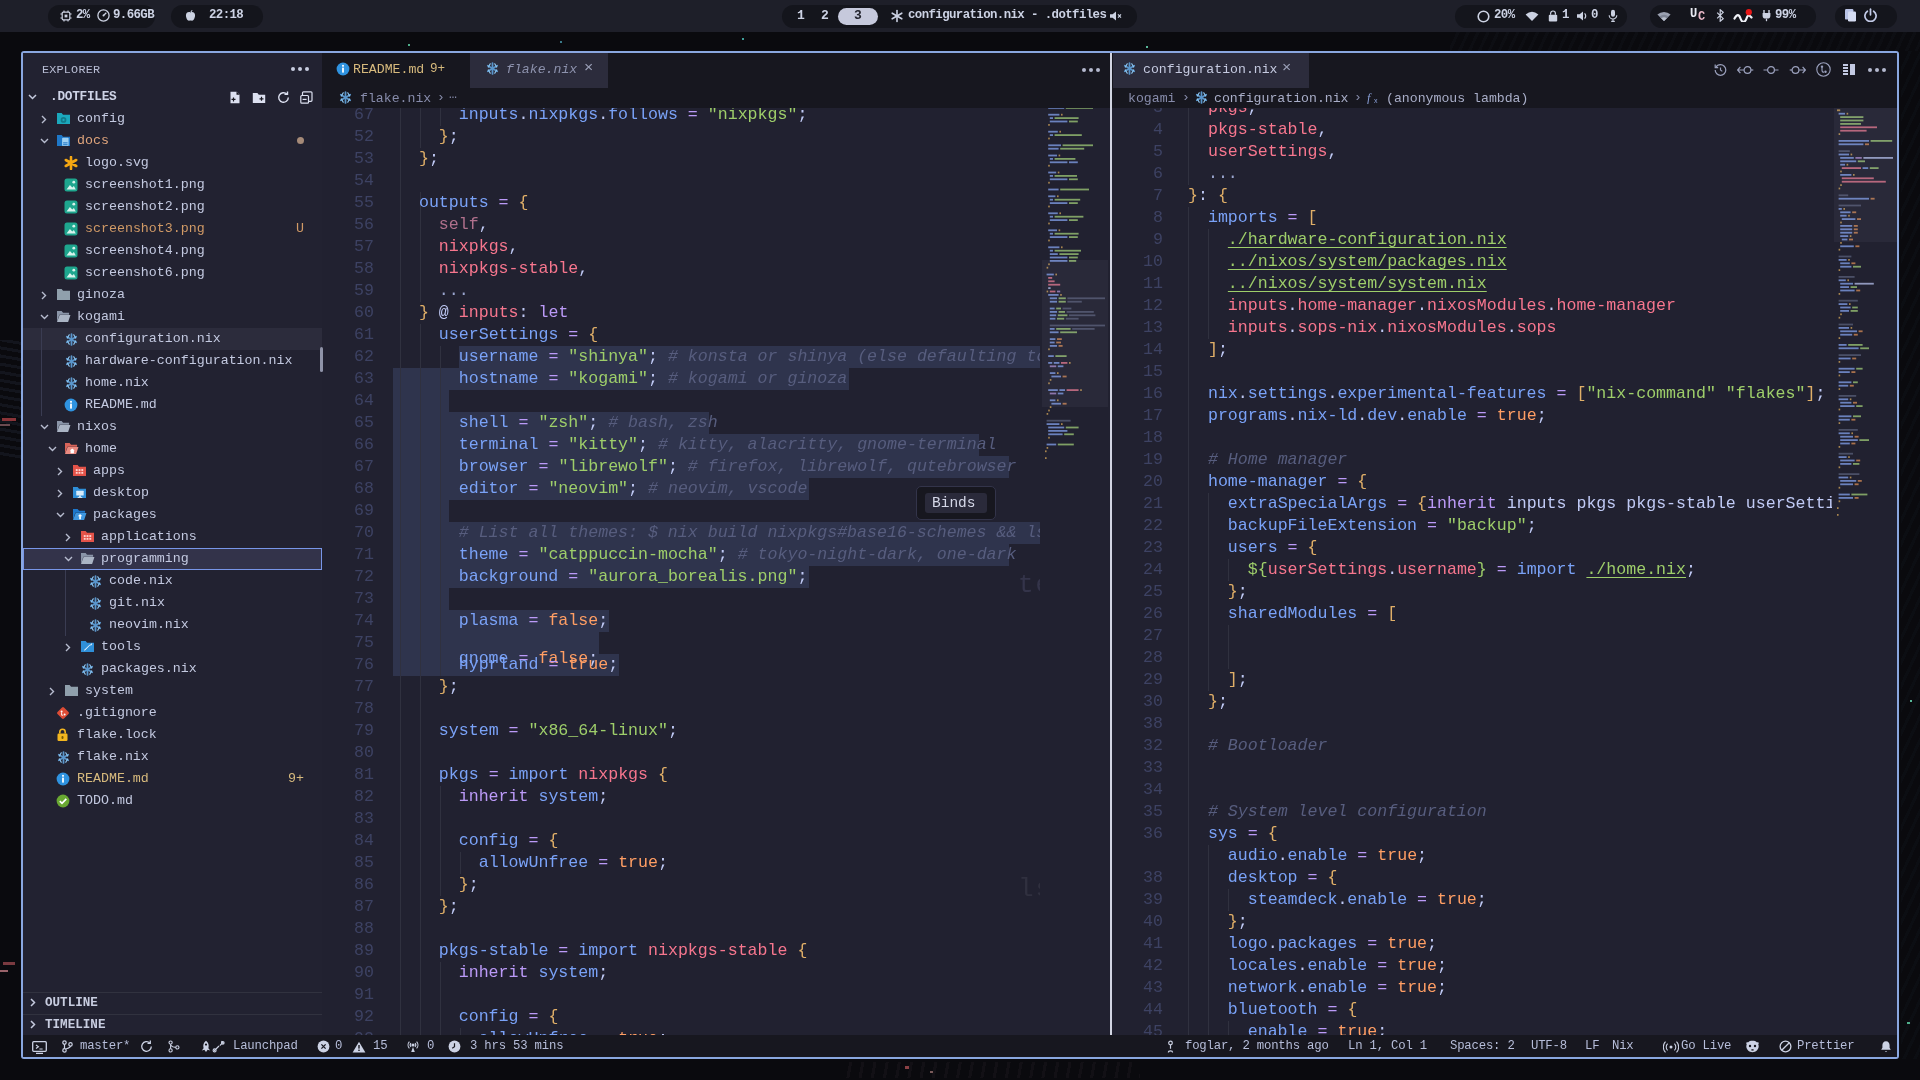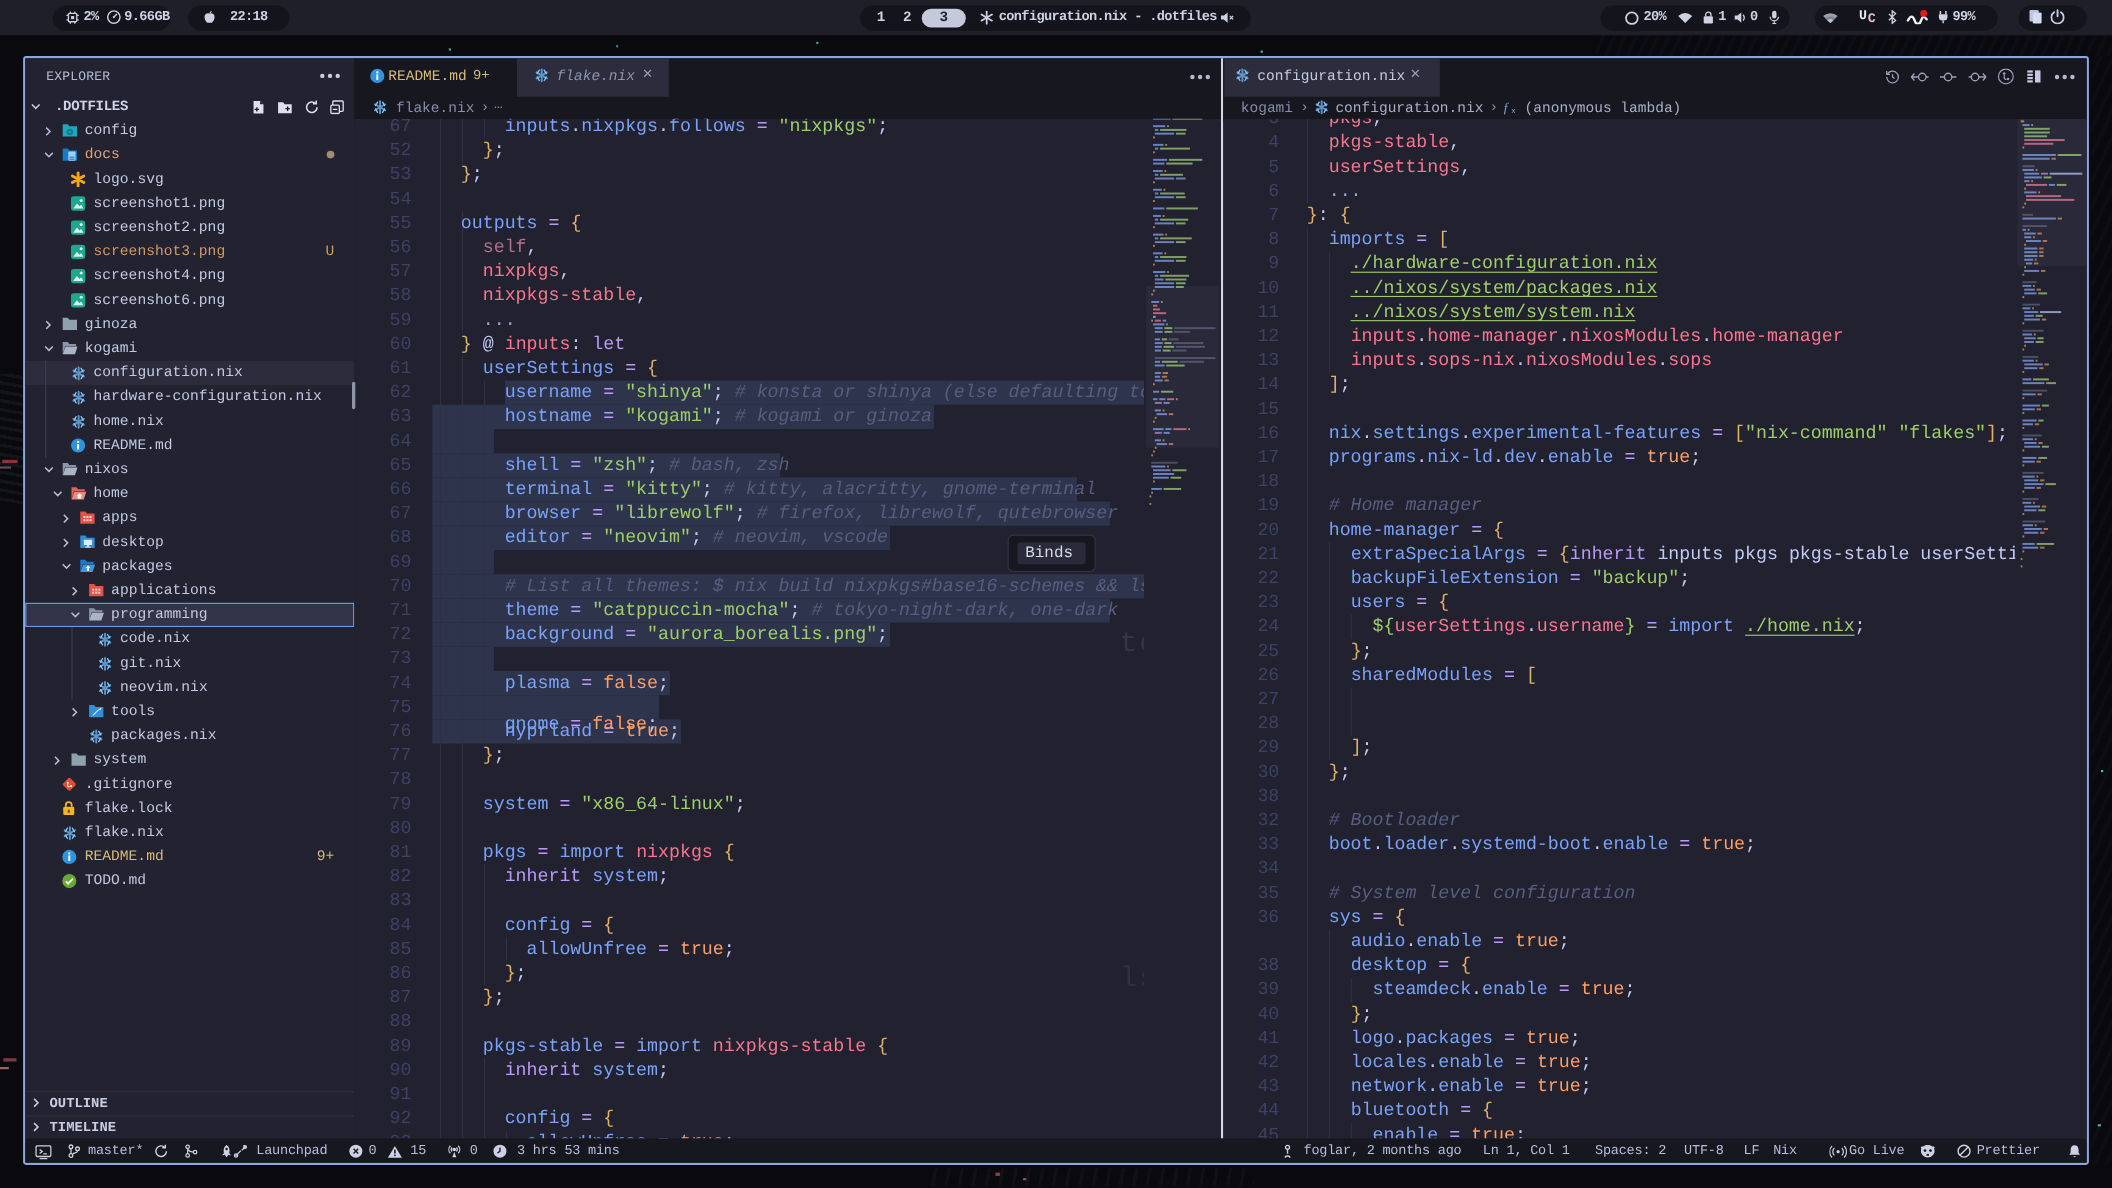--- a/index.html
+++ b/index.html
@@ -1143,21 +1143,20 @@
 <div class="ln" style="left:1089px;top:624.7px;width:74px">27</div>
 <div class="ln" style="left:1089px;top:646.7px;width:74px">28</div>
 <div class="ln" style="left:1089px;top:668.7px;width:74px">29</div>
 <div class="cl" style="left:1188px;top:668.7px">    <i class="y">]</i><i class="w">;</i></div>
 <div class="ln" style="left:1089px;top:690.7px;width:74px">30</div>
 <div class="cl" style="left:1188px;top:690.7px">  <i class="y">}</i><i class="w">;</i></div>
 <div class="ln" style="left:1089px;top:712.7px;width:74px">38</div>
 <div class="ln" style="left:1089px;top:734.7px;width:74px">32</div>
 <div class="cl" style="left:1188px;top:734.7px">  <i class="c"># Bootloader</i></div>
 <div class="ln" style="left:1089px;top:756.7px;width:74px">33</div>
-<div class="cl" style="left:1188px;top:756.7px">  <i class="b">boot</i><i class="w">.</i><i class="b">loader</i><i class="w">.</i><i class="b">systemd-boot</i><i class="w">.</i><i class="b">enable</i> <i class="p">=</i> <i class="o">true</i><i class="w">;</i></div>
 <div class="ln" style="left:1089px;top:778.7px;width:74px">34</div>
 <div class="ln" style="left:1089px;top:800.7px;width:74px">35</div>
 <div class="cl" style="left:1188px;top:800.7px">  <i class="c"># System level configuration</i></div>
 <div class="ln" style="left:1089px;top:822.7px;width:74px">36</div>
 <div class="cl" style="left:1188px;top:822.7px">  <i class="b">sys</i> <i class="p">=</i> <i class="y">{</i></div>
 <div class="ln" style="left:1025px;top:844.7px;width:74px">37</div>
 <div class="cl" style="left:1188px;top:844.7px">    <i class="b">audio</i><i class="w">.</i><i class="b">enable</i> <i class="p">=</i> <i class="o">true</i><i class="w">;</i></div>
 <div class="ln" style="left:1089px;top:866.7px;width:74px">38</div>
 <div class="cl" style="left:1188px;top:866.7px">    <i class="b">desktop</i> <i class="p">=</i> <i class="y">{</i></div>
 <div class="ln" style="left:1089px;top:888.7px;width:74px">39</div>

